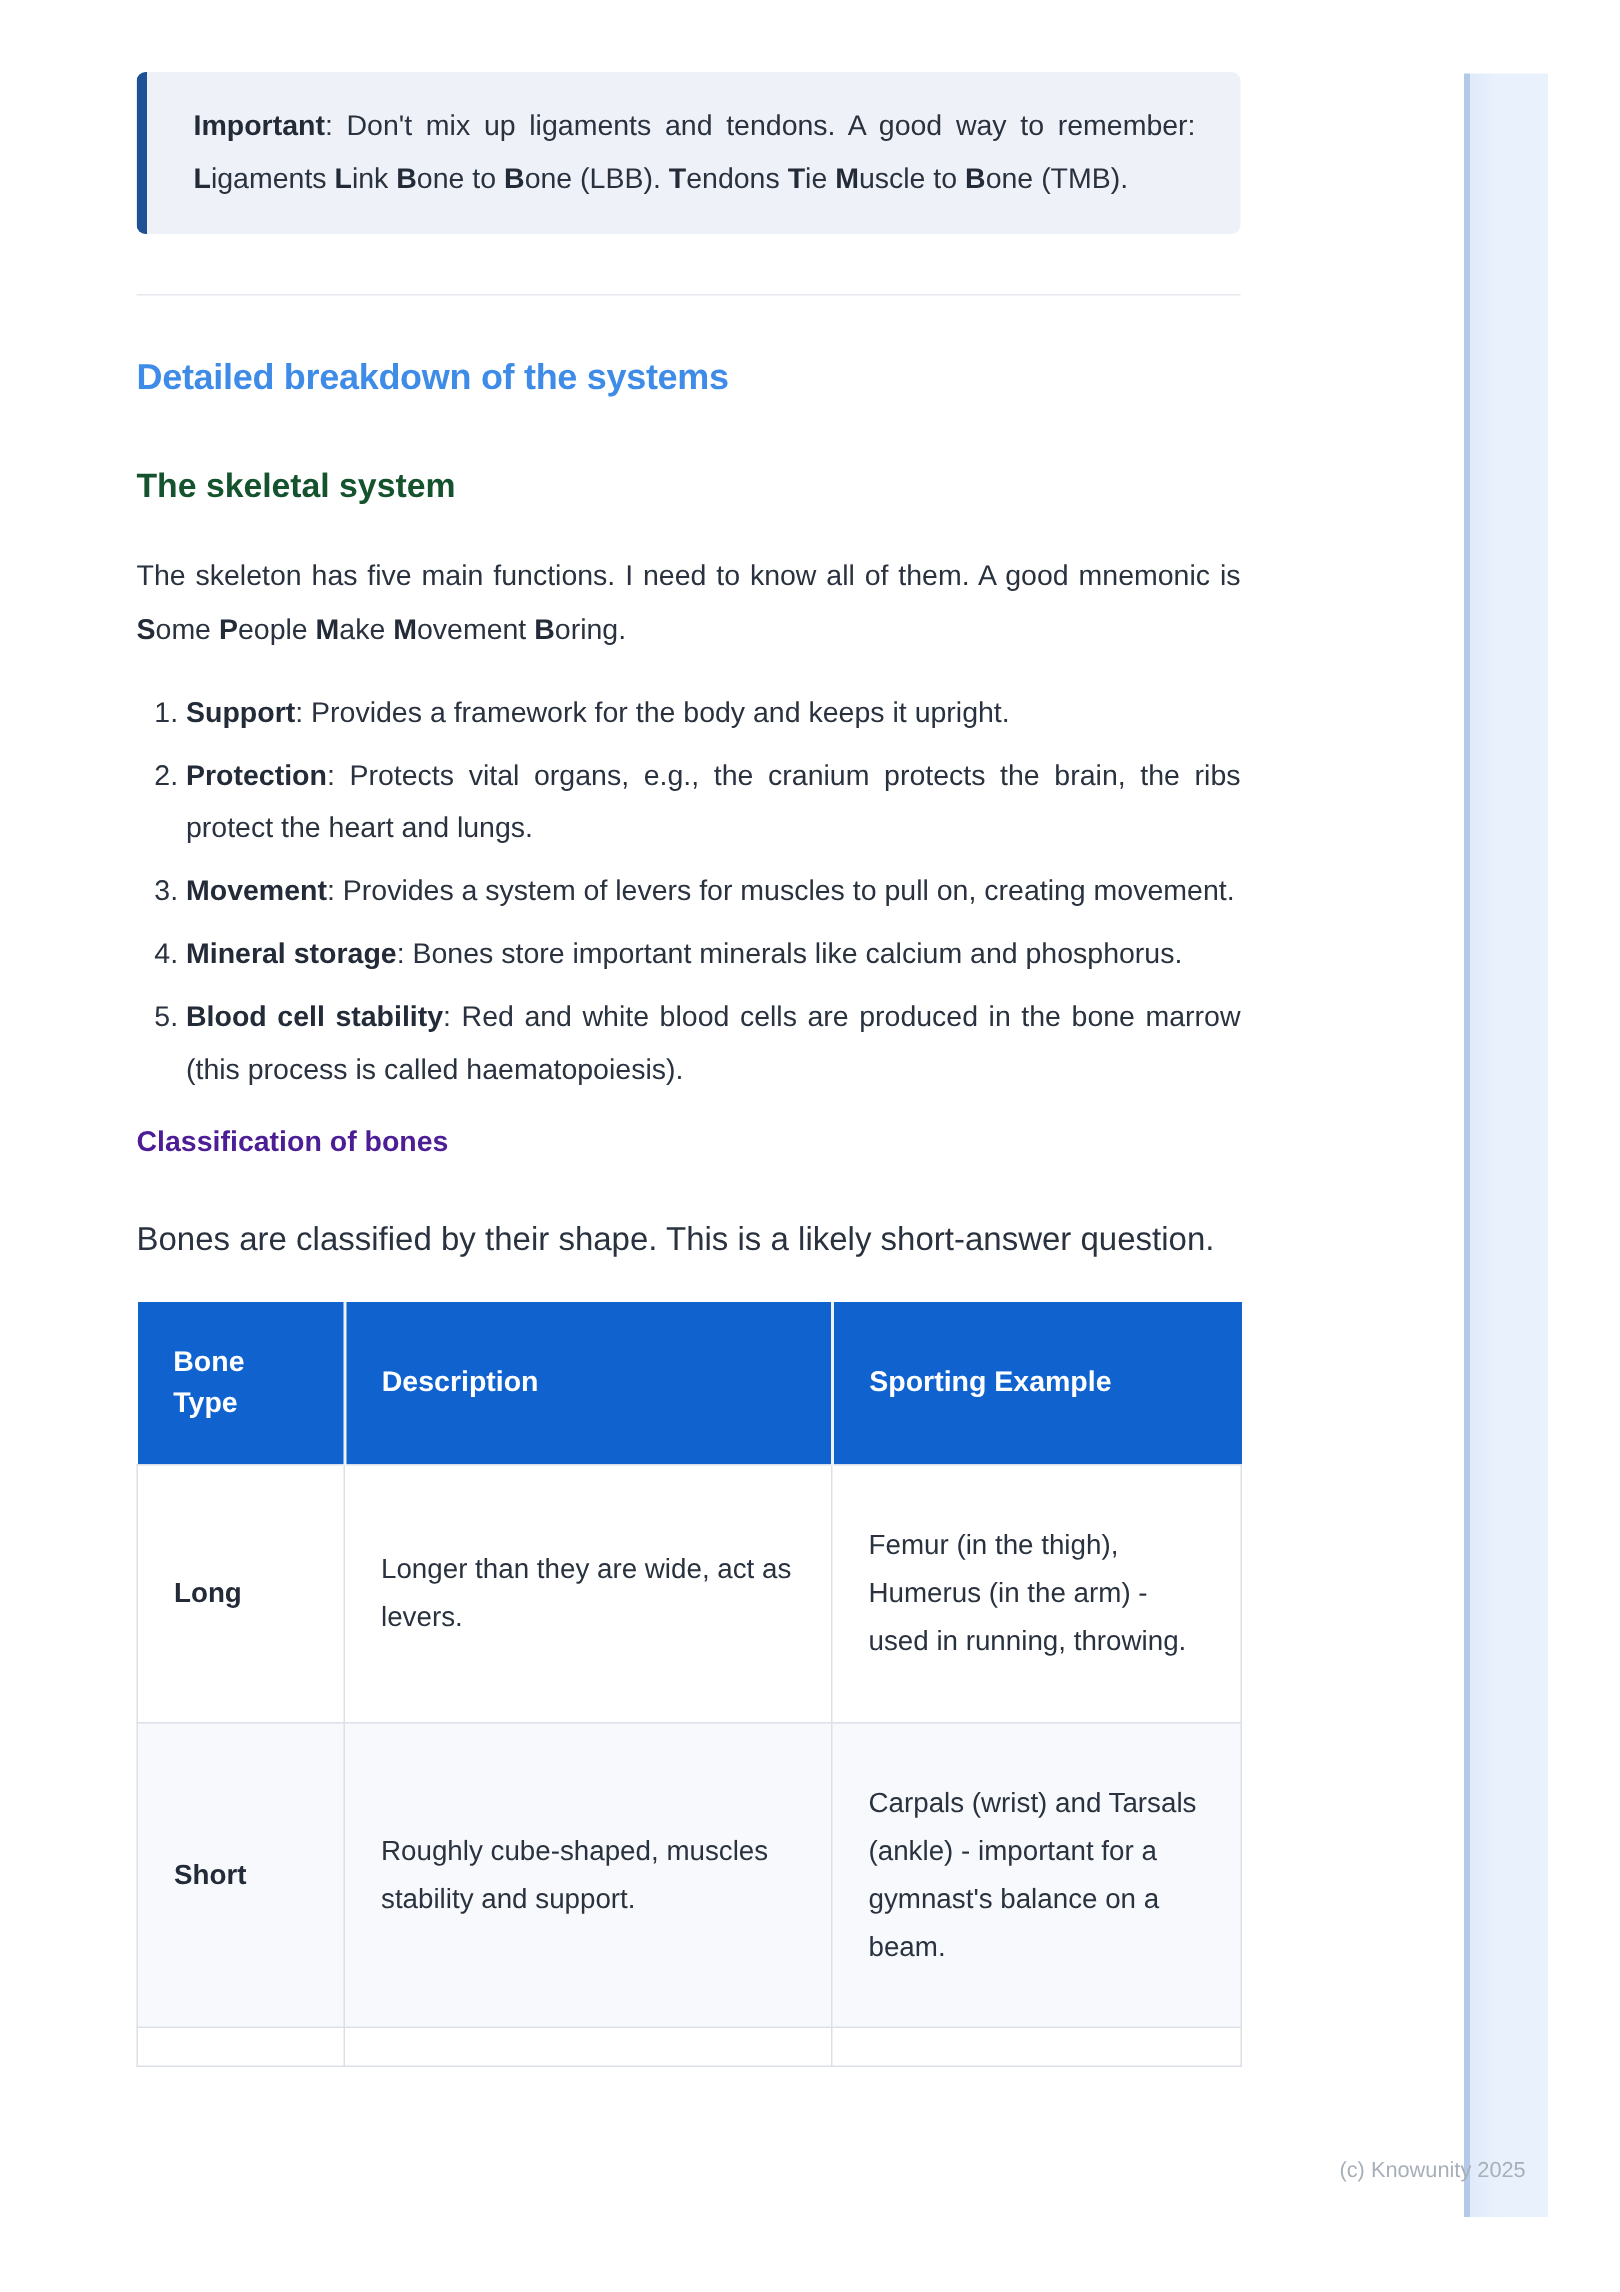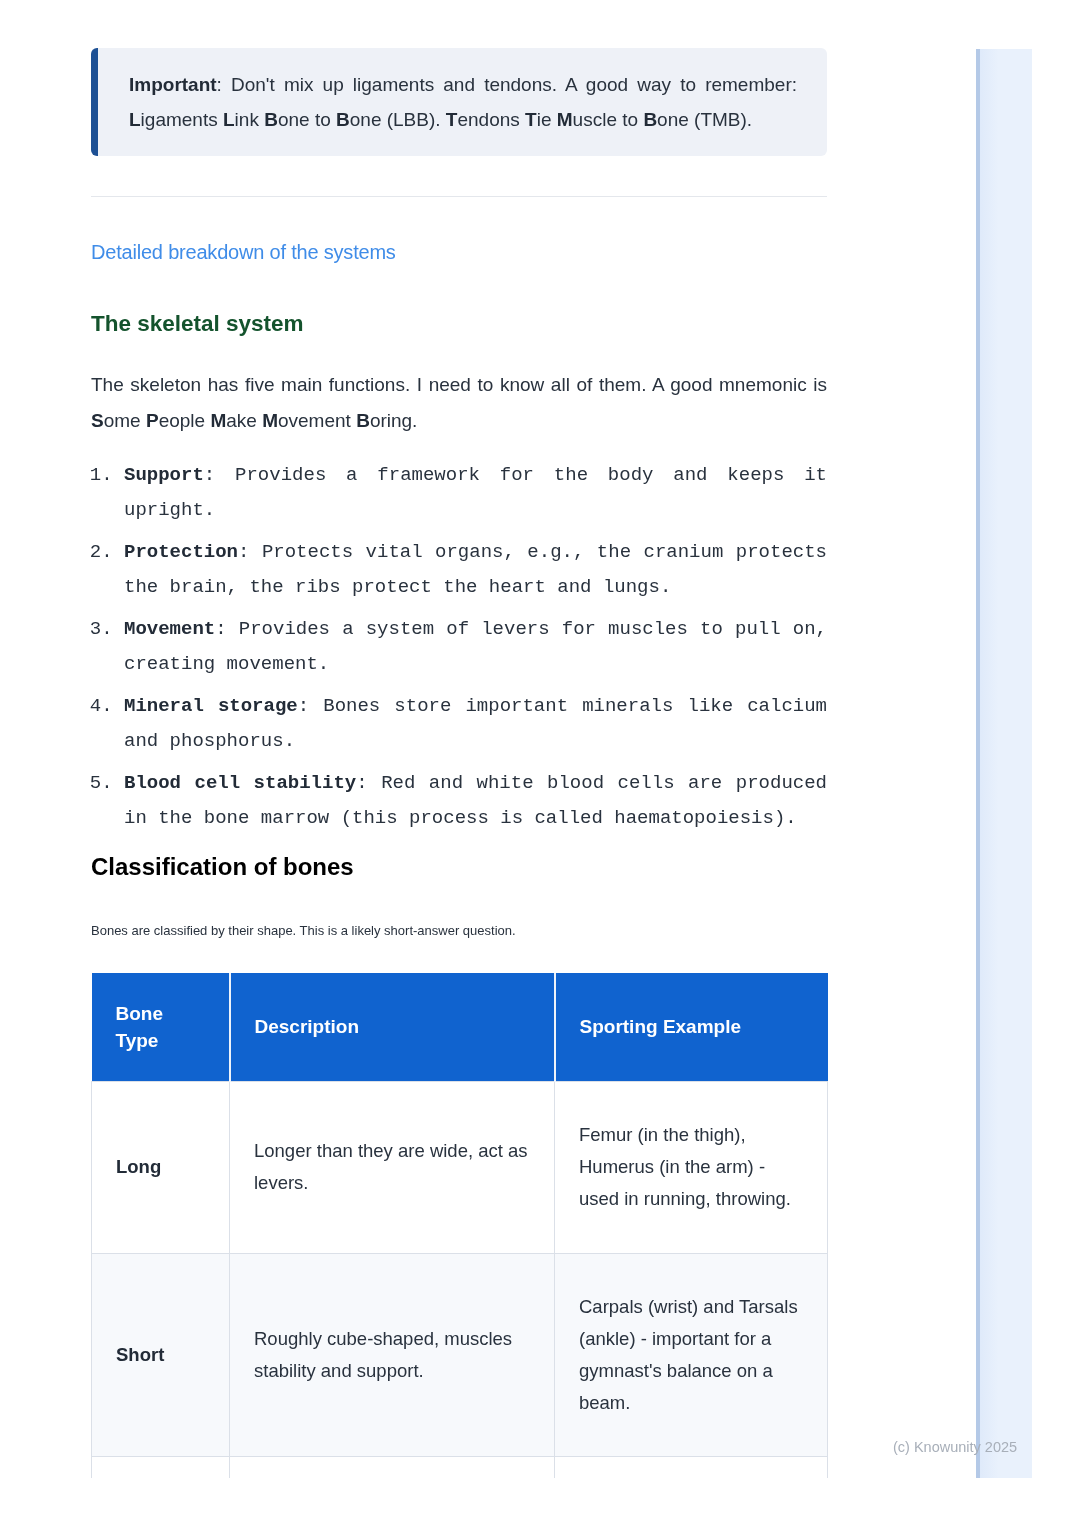--- a/index.html
+++ b/index.html
@@ -32,22 +32,22 @@
     text-align: justify;
   }
   .callout b, .body-text b, li b { font-weight: 700; color: #222b37; }
   .divider {
     border: none;
     border-top: 1px solid #e4e7ec;
     margin: 40px 0 0 0;
   }
   h2.section-title {
     color: #3f8ce8;
-    font-size: 20px;
-    font-weight: 400;
+    font-size: 24px;
+    font-weight: 700;
     line-height: 30px;
     margin: 40px 0 0 0;
     letter-spacing: -0.2px;
   }
   h3.subsection-title {
     color: #14532d;
     font-size: 22.5px;
     font-weight: 700;
     line-height: 25px;
     margin: 44px 0 0 0;
@@ -56,36 +56,35 @@
     font-size: 19px;
     line-height: 36px;
     margin: 31px 0 0 0;
     text-align: justify;
   }
   ol.functions {
     margin: 19px 0 0 0;
     padding-left: 33px;
     font-size: 19px;
     line-height: 35px;
-    font-family: Liberation Mono, monospace;
   }
   ol.functions li {
     margin-bottom: 7px;
     text-align: justify;
     padding-left: 0;
   }
   h4.classification-heading {
-    font-size: 24px;
+    font-size: 19px;
     font-weight: 700;
-    color: #000000;
+    color: #4c1d95;
     line-height: 24px;
     margin: 19px 0 0 0;
   }
   p.classification-paragraph {
-    font-size: 13px;
+    font-size: 22px;
     line-height: 36px;
     margin: 34px 0 0 0;
     text-align: justify;
   }
   table.bone-table {
     margin-top: 24px;
     width: 736px;
     border-collapse: collapse;
     table-layout: fixed;
   }

